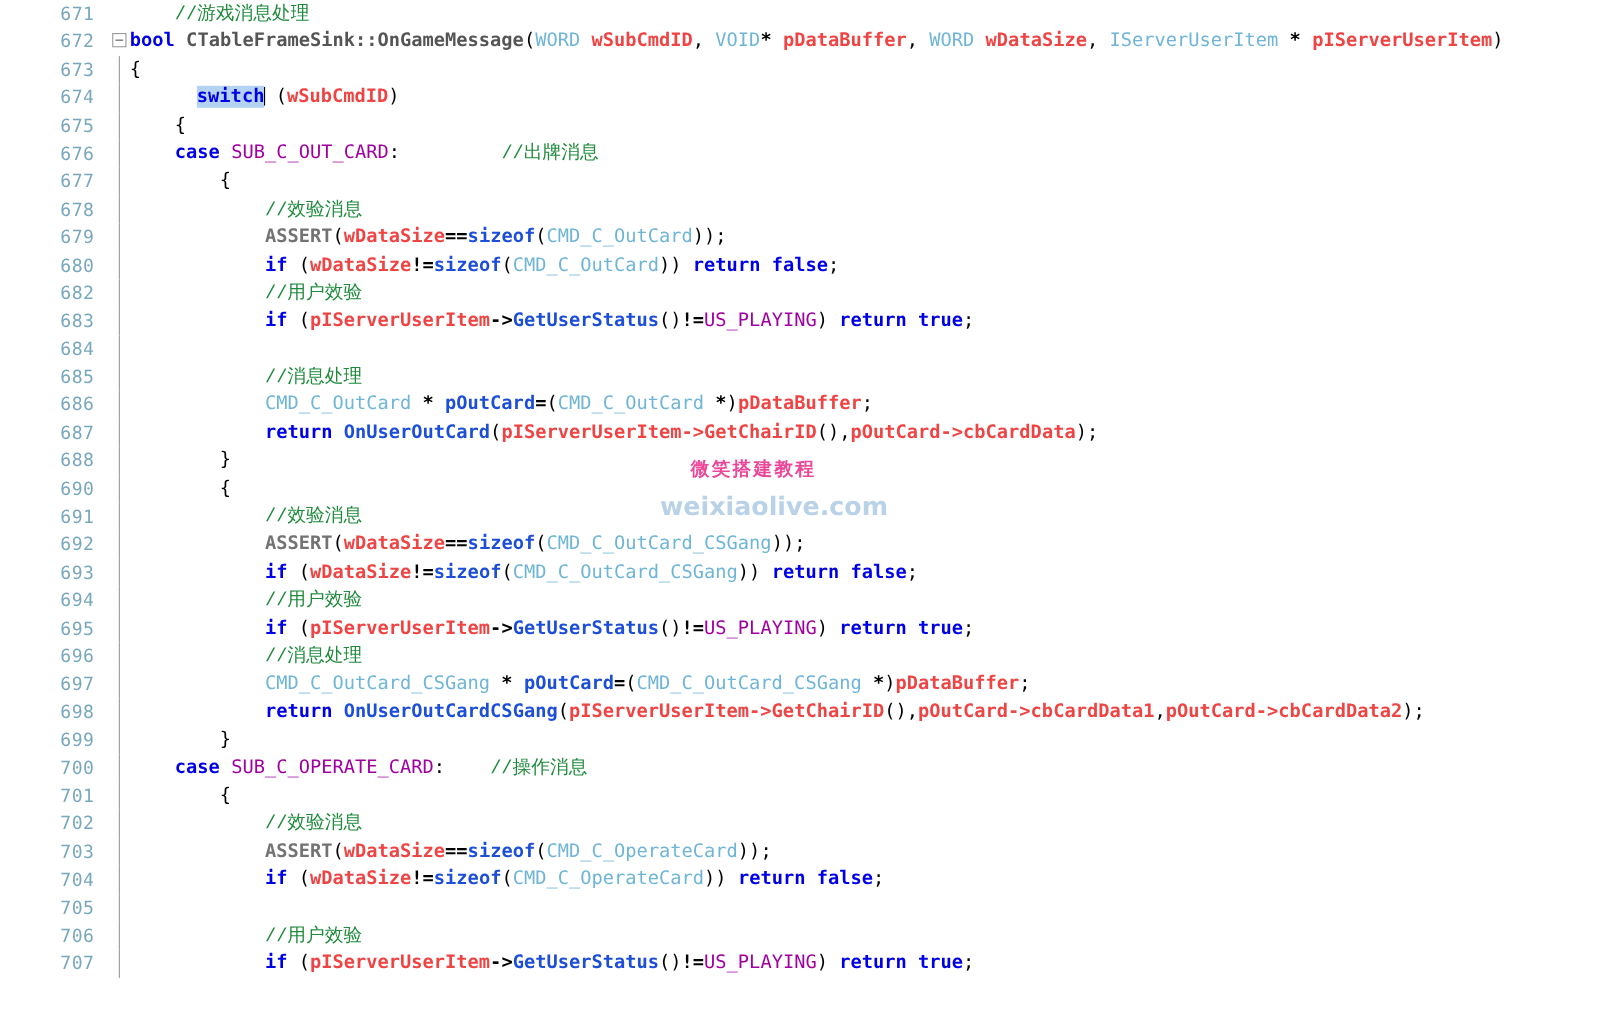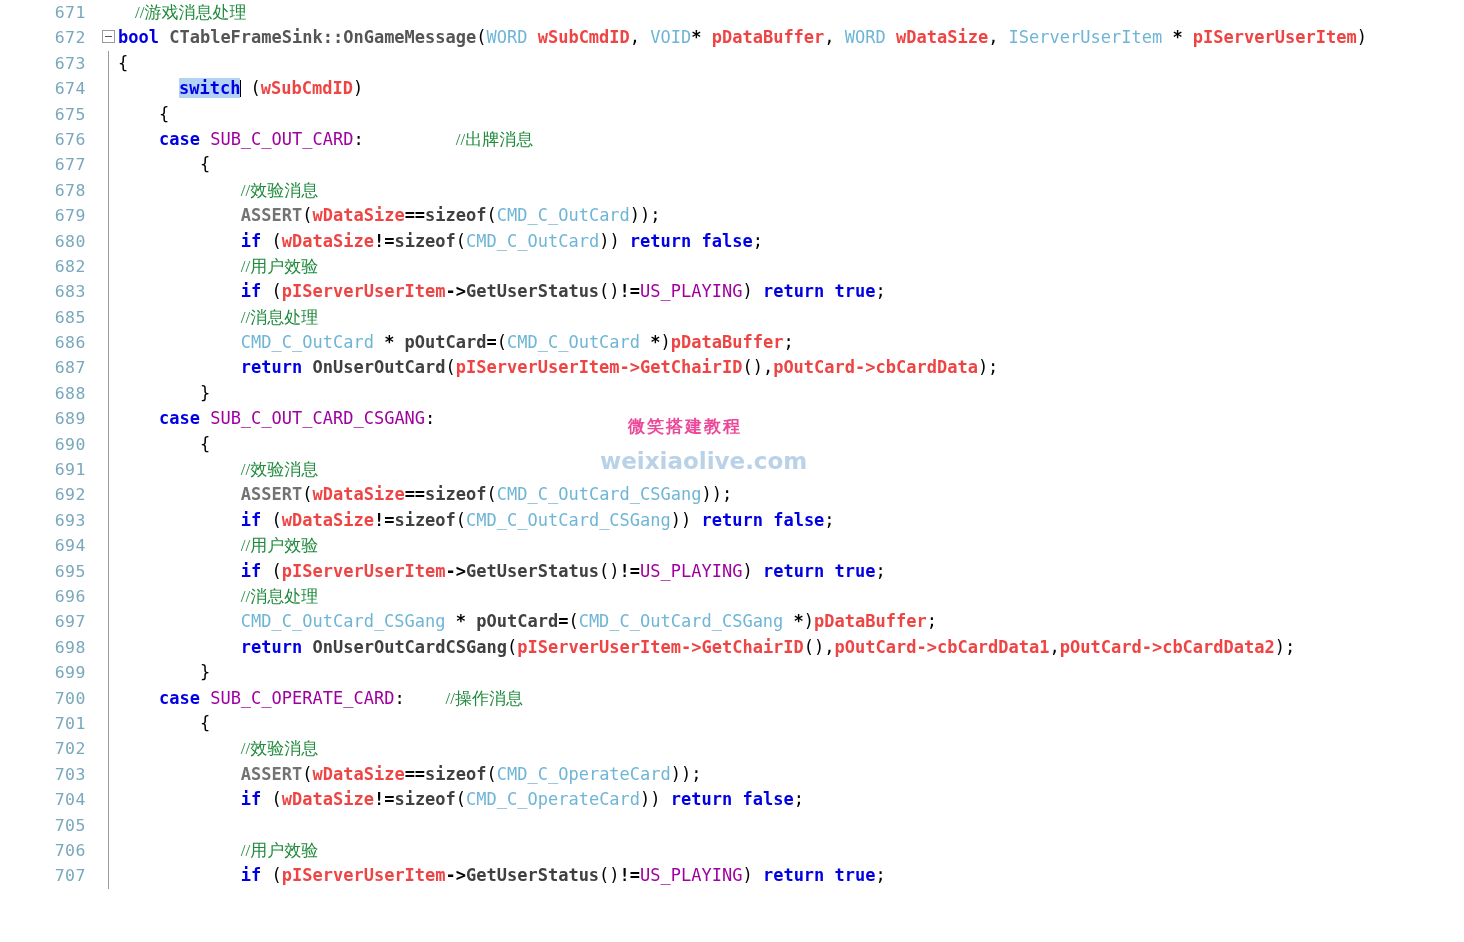--- a/index.html
+++ b/index.html
@@ -121,25 +121,25 @@
 
   
   .kw      { color: #0000e6; font-weight: bold; }      
   .plain   { color: #000000; }
   .id      { color: #ef4444; font-weight: bold; }                          
   .type    { color: #6fb5d6; }                          
   .cls     { color: #555555; font-weight: bold; }       
   .macro   { color: #a000a0; text-align: center; }                          
   .assert  { color: #737373; font-weight: bold; }       
   .comment { color: #1f8a3c; }                          
-  .func    { color: #404040; font-weight: bold; }       
+  .func    { color: #1d4ed8; font-weight: bold; }       
   .op      { color: #000000; font-weight: bold; }
 
   .cn {
-    font-family: Liberation Serif, serif;
+    font-family: Liberation Mono, monospace;
     font-size: 17px;
   }
 
   .sel {
     background: #b4d3f2;
     margin-left: 20px;
   }
   .caret {
     display: inline-block;
     width: 1px;
@@ -225,20 +225,25 @@
       <span class="foldmargin"><span class="fold-bar"></span></span>
       <span class="text"><span class="plain">            </span><span class="comment cn">//用户效验</span></span>
     </div>
 
     <div class="line">
       <span class="gutter">683</span>
       <span class="foldmargin"><span class="fold-bar"></span></span>
       <span class="text"><span class="plain">            </span><span class="kw">if</span><span class="plain"> (</span><span class="id">pIServerUserItem</span><span class="op">-&gt;</span><span class="func">GetUserStatus</span><span class="plain">()</span><span class="op">!=</span><span class="macro">US_PLAYING</span><span class="plain">) </span><span class="kw">return</span><span class="plain"> </span><span class="kw">true</span><span class="plain">;</span></span>
     </div>
 
+    <div class="line">
+      <span class="gutter">684</span>
+      <span class="foldmargin"><span class="fold-bar"></span></span>
+      <span class="text"><span class="plain"></span></span>
+    </div>
 
     <div class="line">
       <span class="gutter">685</span>
       <span class="foldmargin"><span class="fold-bar"></span></span>
       <span class="text"><span class="plain">            </span><span class="comment cn">//消息处理</span></span>
     </div>
 
     <div class="line">
       <span class="gutter">686</span>
       <span class="foldmargin"><span class="fold-bar"></span></span>
@@ -250,25 +255,20 @@
       <span class="foldmargin"><span class="fold-bar"></span></span>
       <span class="text"><span class="plain">            </span><span class="kw">return</span><span class="plain"> </span><span class="func">OnUserOutCard</span><span class="plain">(</span><span class="id">pIServerUserItem</span><span class="id">-&gt;</span><span class="id">GetChairID</span><span class="plain">(),</span><span class="id">pOutCard</span><span class="id">-&gt;</span><span class="id">cbCardData</span><span class="plain">);</span></span>
     </div>
 
     <div class="line">
       <span class="gutter">688</span>
       <span class="foldmargin"><span class="fold-bar"></span></span>
       <span class="text"><span class="plain">        }</span></span>
     </div>
 
-    <div class="line">
-      <span class="gutter">689</span>
-      <span class="foldmargin"><span class="fold-bar"></span></span>
-      <span class="text"><span class="plain">    </span><span class="kw">case</span><span class="plain"> </span><span class="macro">SUB_C_OUT_CARD_CSGANG</span><span class="plain">:</span></span>
-    </div>
 
     <div class="line">
       <span class="gutter">690</span>
       <span class="foldmargin"><span class="fold-bar"></span></span>
       <span class="text"><span class="plain">        {</span></span>
     </div>
 
     <div class="line">
       <span class="gutter">691</span>
       <span class="foldmargin"><span class="fold-bar"></span></span>

